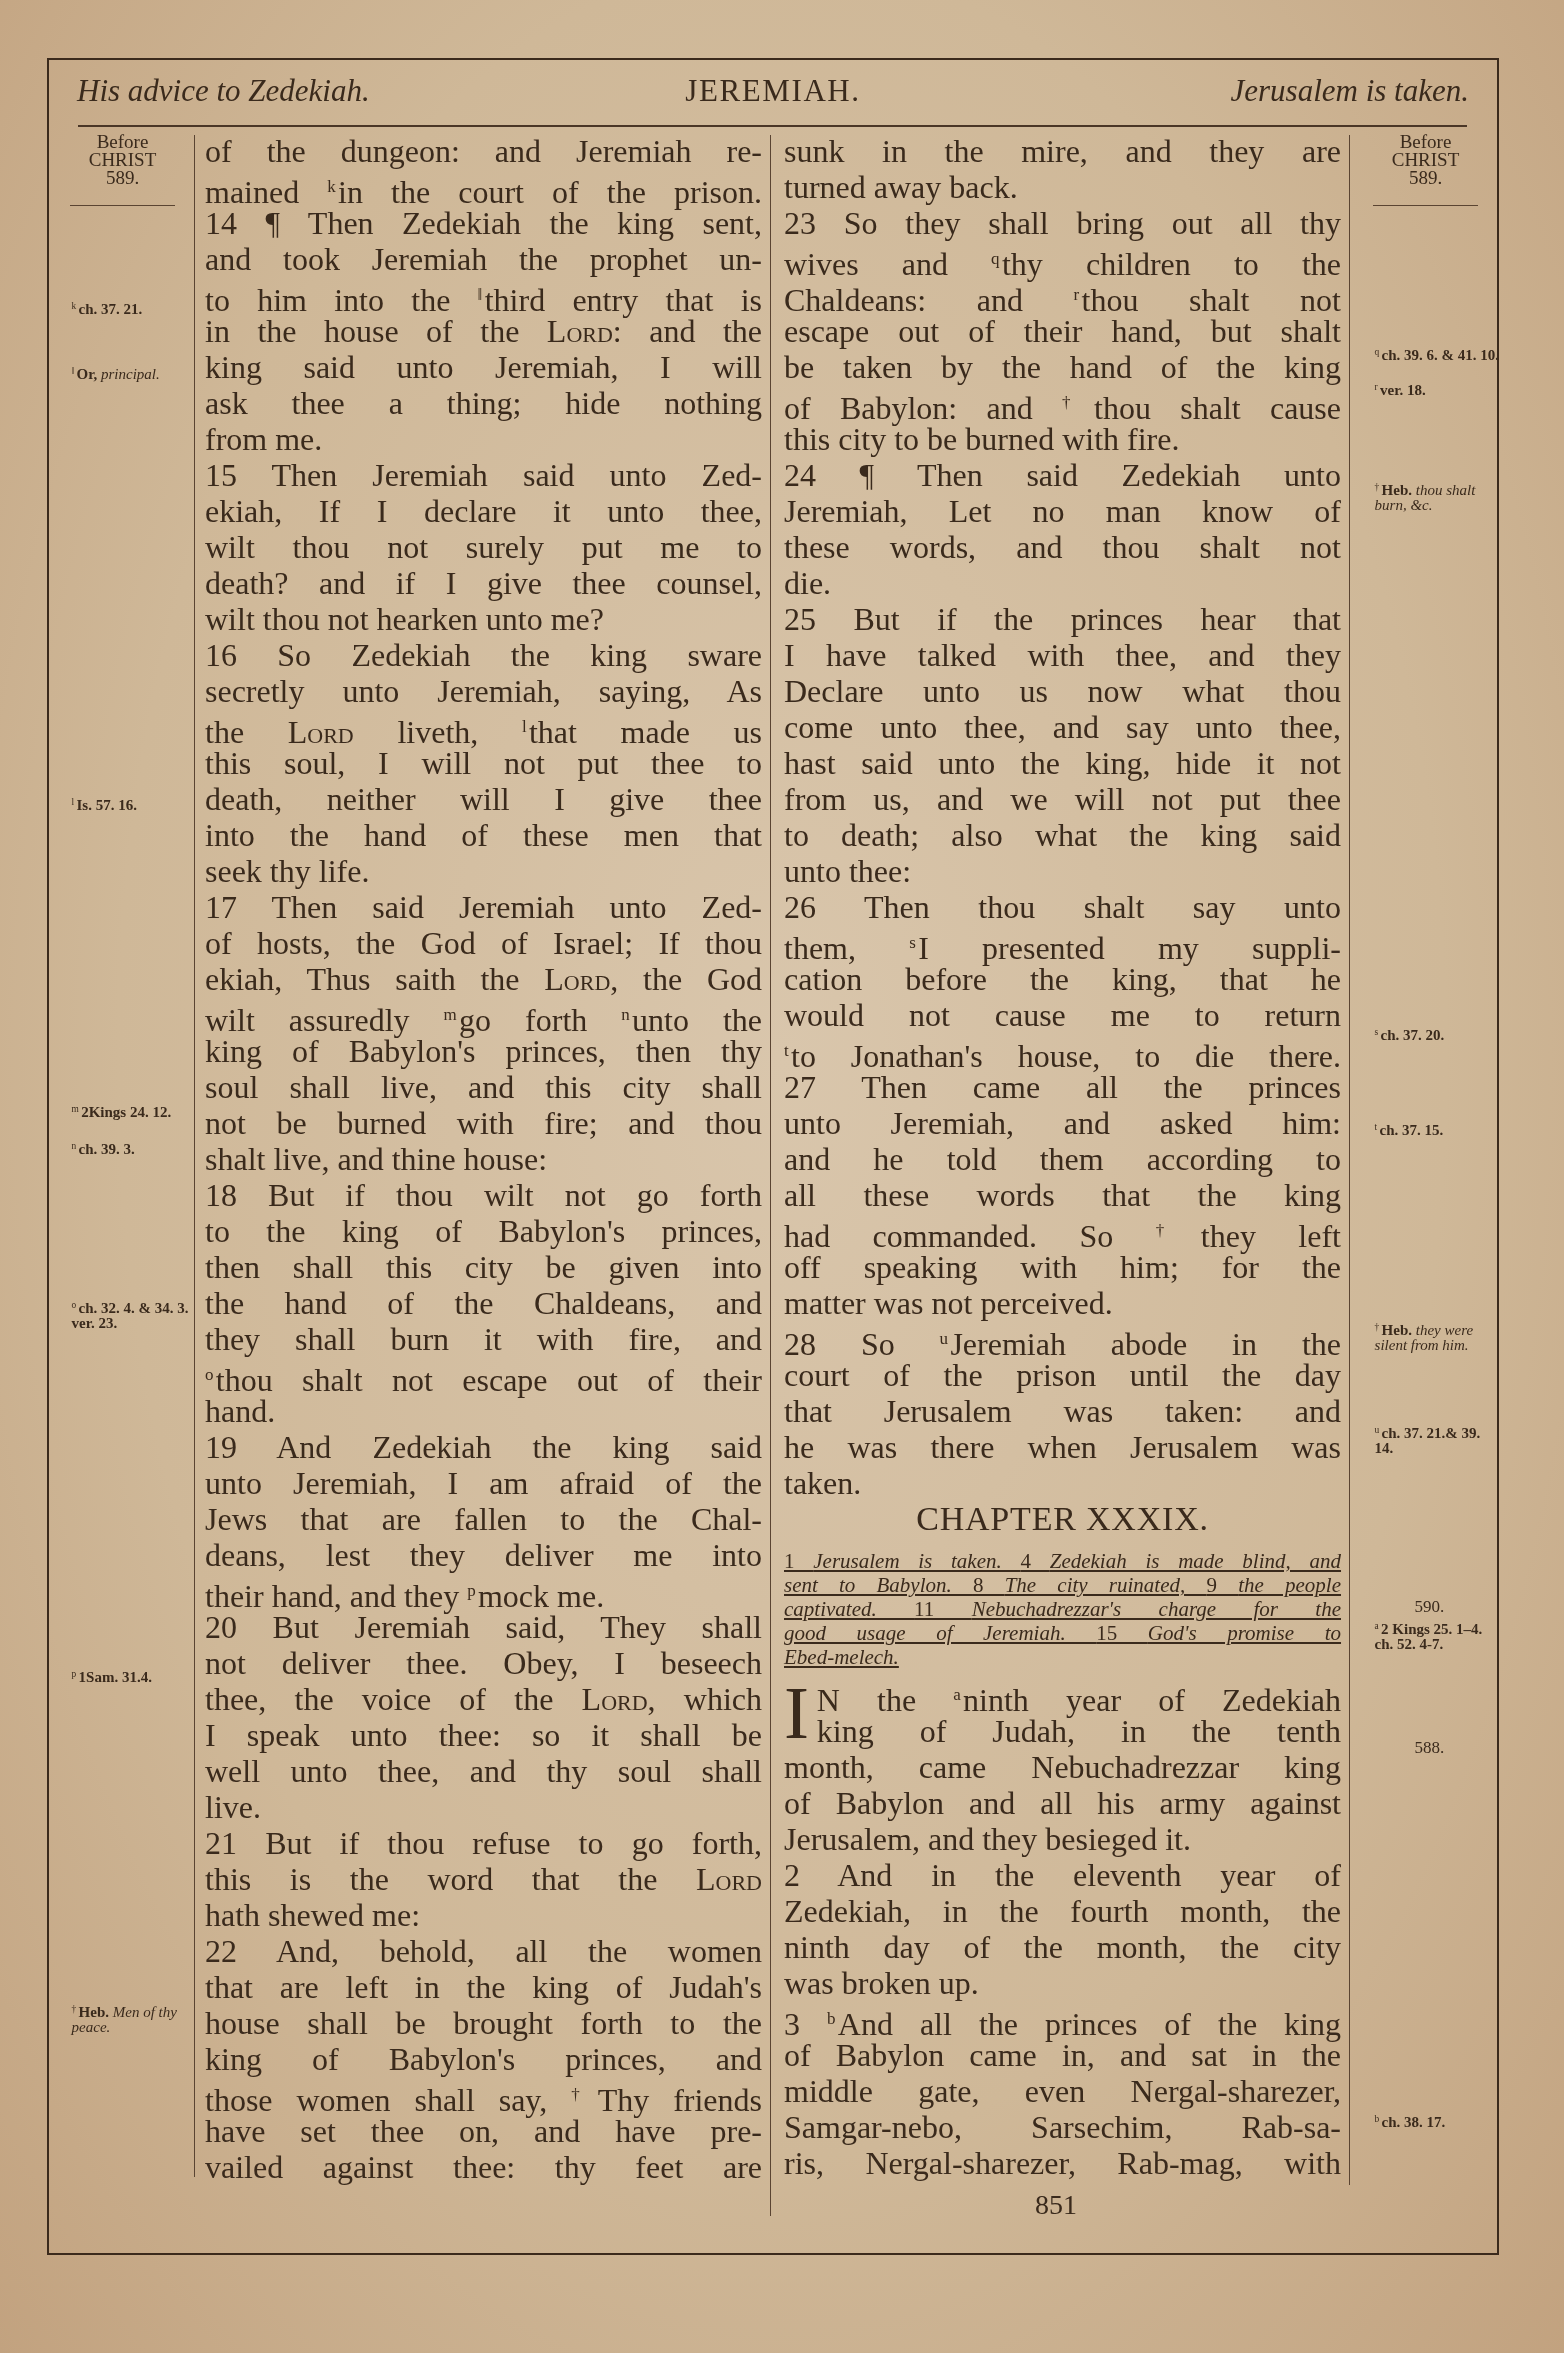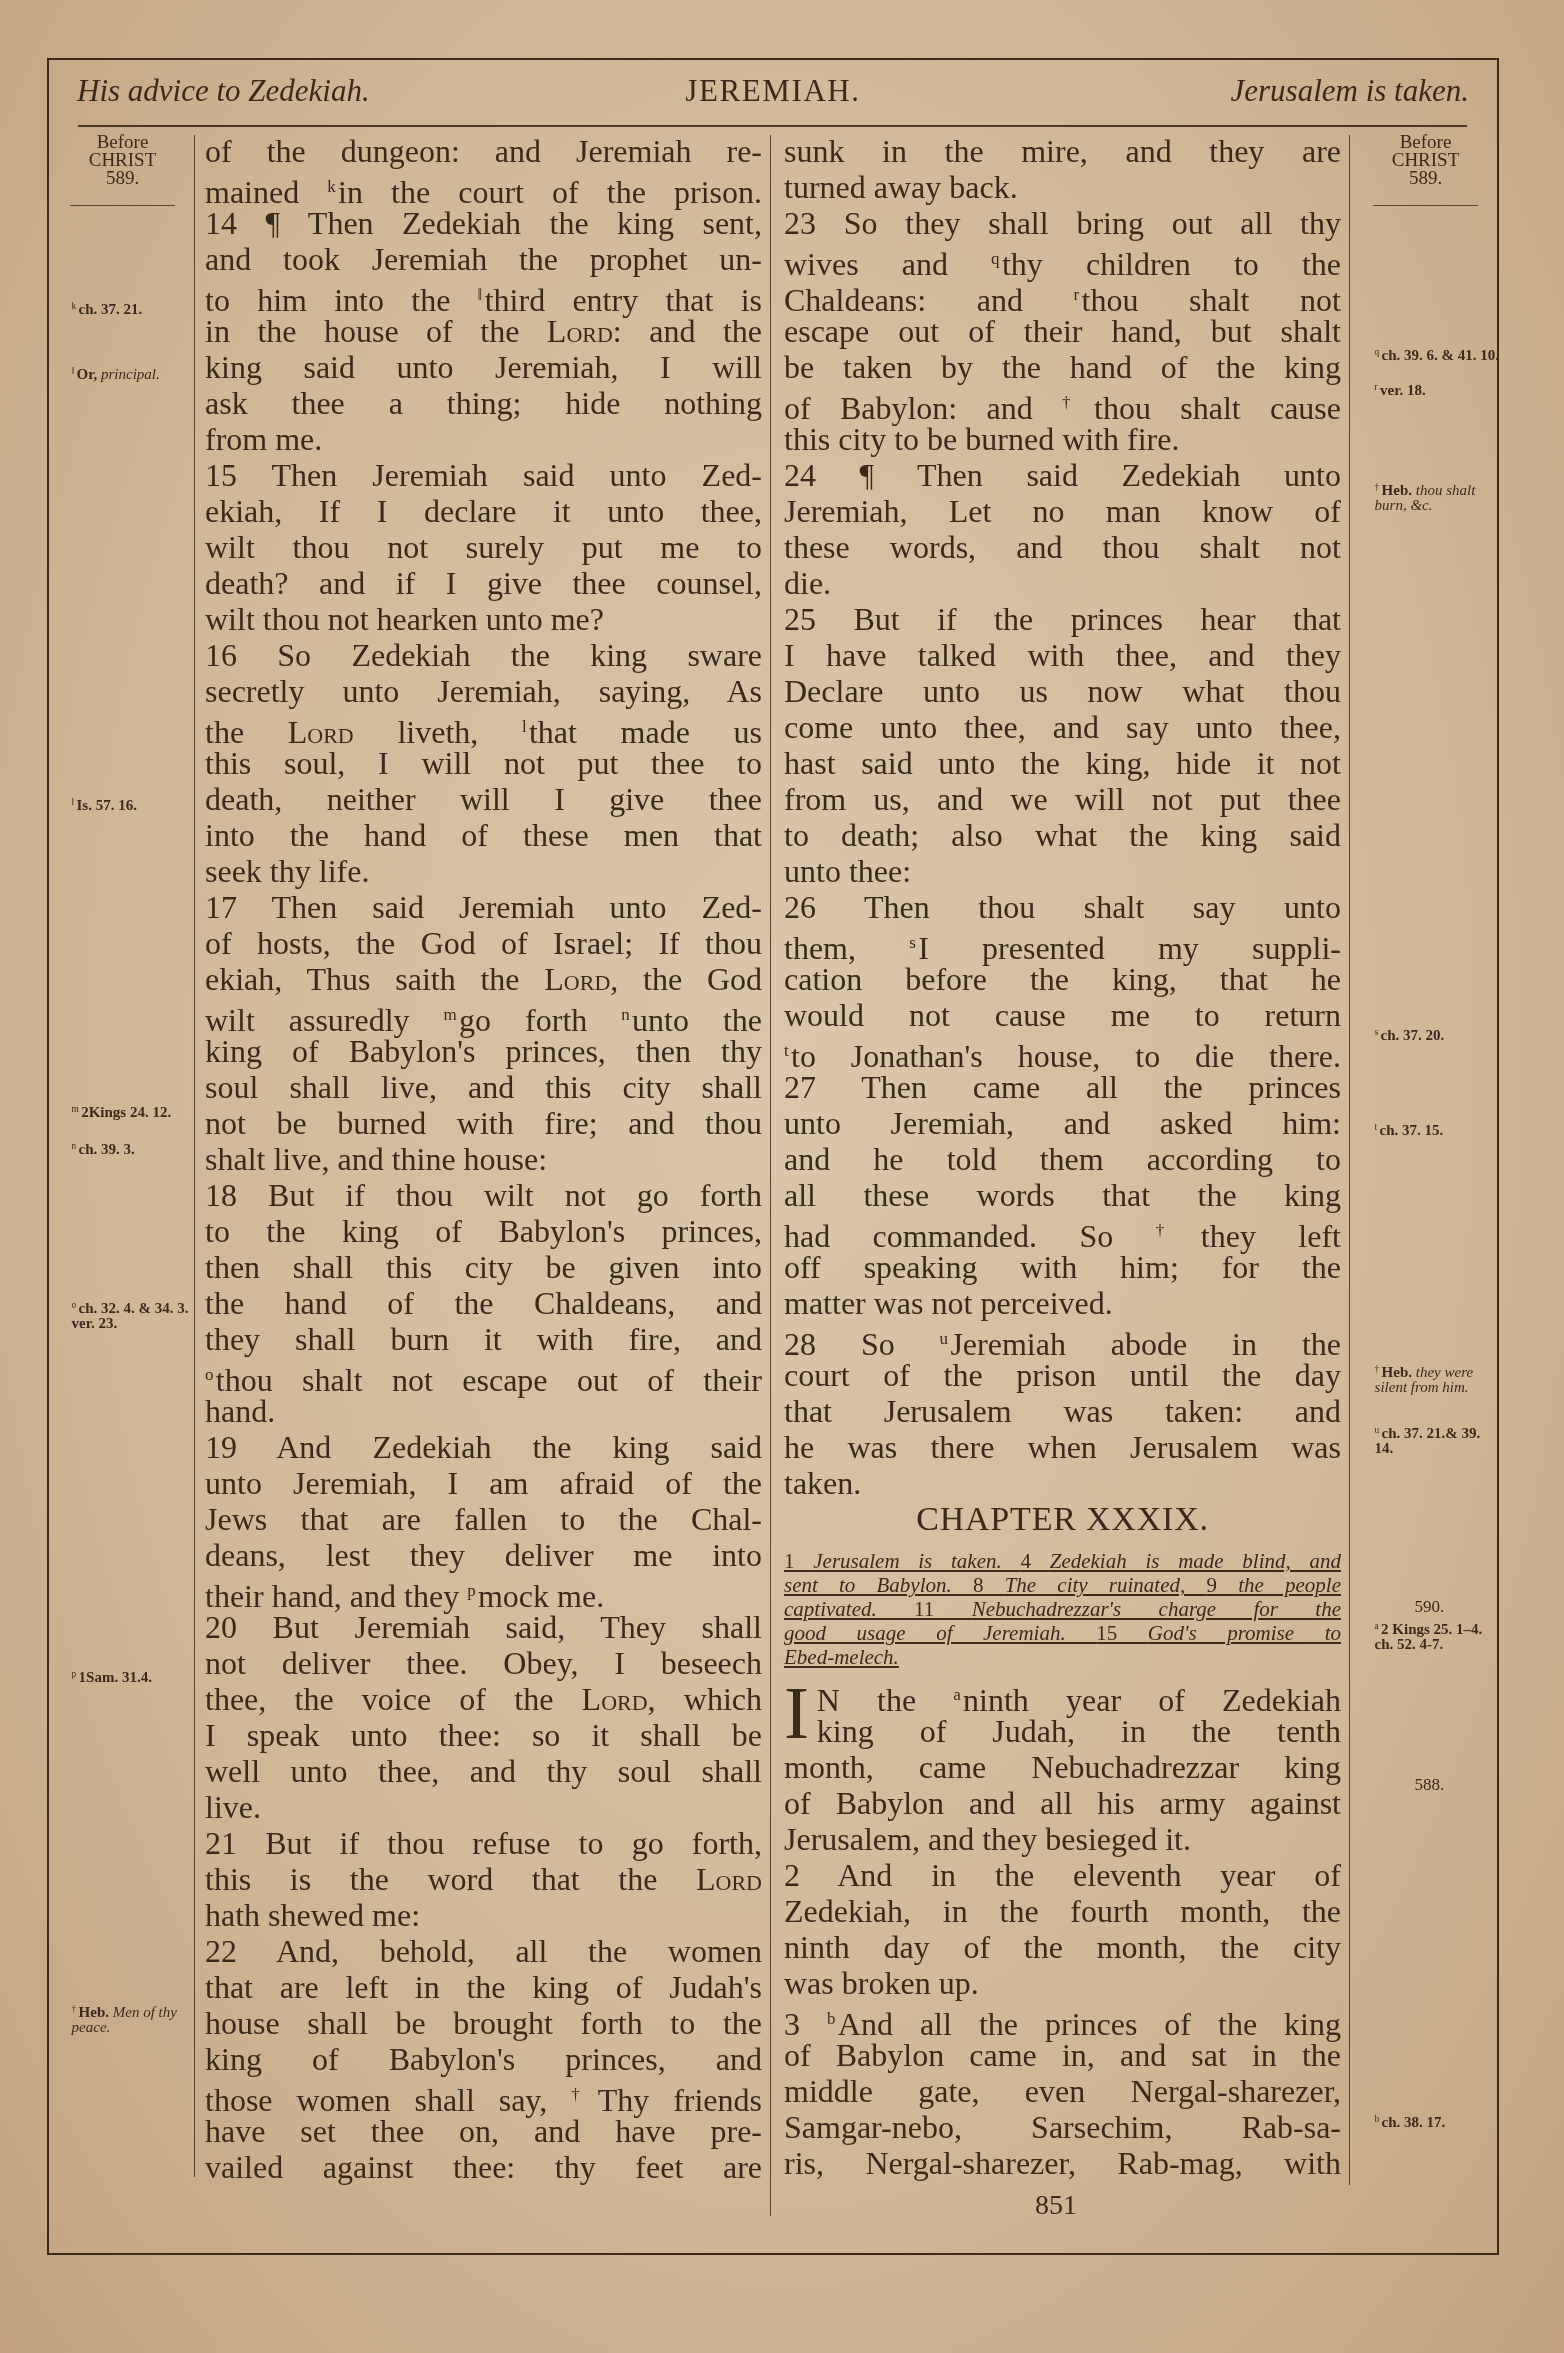--- a/index.html
+++ b/index.html
@@ -100,27 +100,27 @@
     <div>Before</div>
     <div>CHRIST</div>
     <div>589.</div>
   </div>
   <div id="right-notes" style="position: relative;">
       <div class="note" style="top: 131px;"><sup>q</sup><span>ch. 39. 6. &amp; 41. 10. </span></div>
       <div class="note" style="top: 166px;"><sup>r</sup><span>ver. 18. </span></div>
       <div class="note" style="top: 266px;"><sup>†</sup><span>Heb. </span><i>thou shalt burn, &amp;c.</i></div>
       <div class="note" style="top: 811px;"><sup>s</sup><span>ch. 37. 20. </span></div>
       <div class="note" style="top: 906px;"><sup>t</sup><span>ch. 37. 15. </span></div>
-      <div class="note" style="top: 1148px;"><sup>†</sup><span>Heb. </span><i>they were silent from him.</i></div>
+      <div class="note" style="top: 1106px;"><sup>†</sup><span>Heb. </span><i>they were silent from him.</i></div>
       <div class="note" style="top: 1209px;"><sup>u</sup><span>ch. 37. 21.&amp; 39. 14. </span></div>
       <div class="note" style="top: 1385px;">
         <span class="yr">590.</span>
       </div>
       <div class="note" style="top: 1405px;"><sup>a</sup><span>2 Kings 25. 1–4. ch. 52. 4-7. </span></div>
-      <div class="note" style="top: 1563px;">
+      <div class="note" style="top: 1526px;">
         <span class="yr">588.</span>
       </div>
       <div class="note" style="top: 1898px;"><sup>b</sup><span>ch. 38. 17. </span></div>
     </div>
 </div>
 
 <div class="col col-left" id="col-left">
     <span class="line"><span>of the dungeon: and Jeremiah re-</span></span>
     <span class="line"><span>mained </span><span class="sup">k</span><span>in the court of the prison.</span></span>
     <span class="line"><span>14 ¶ Then Zedekiah the king sent,</span></span>

